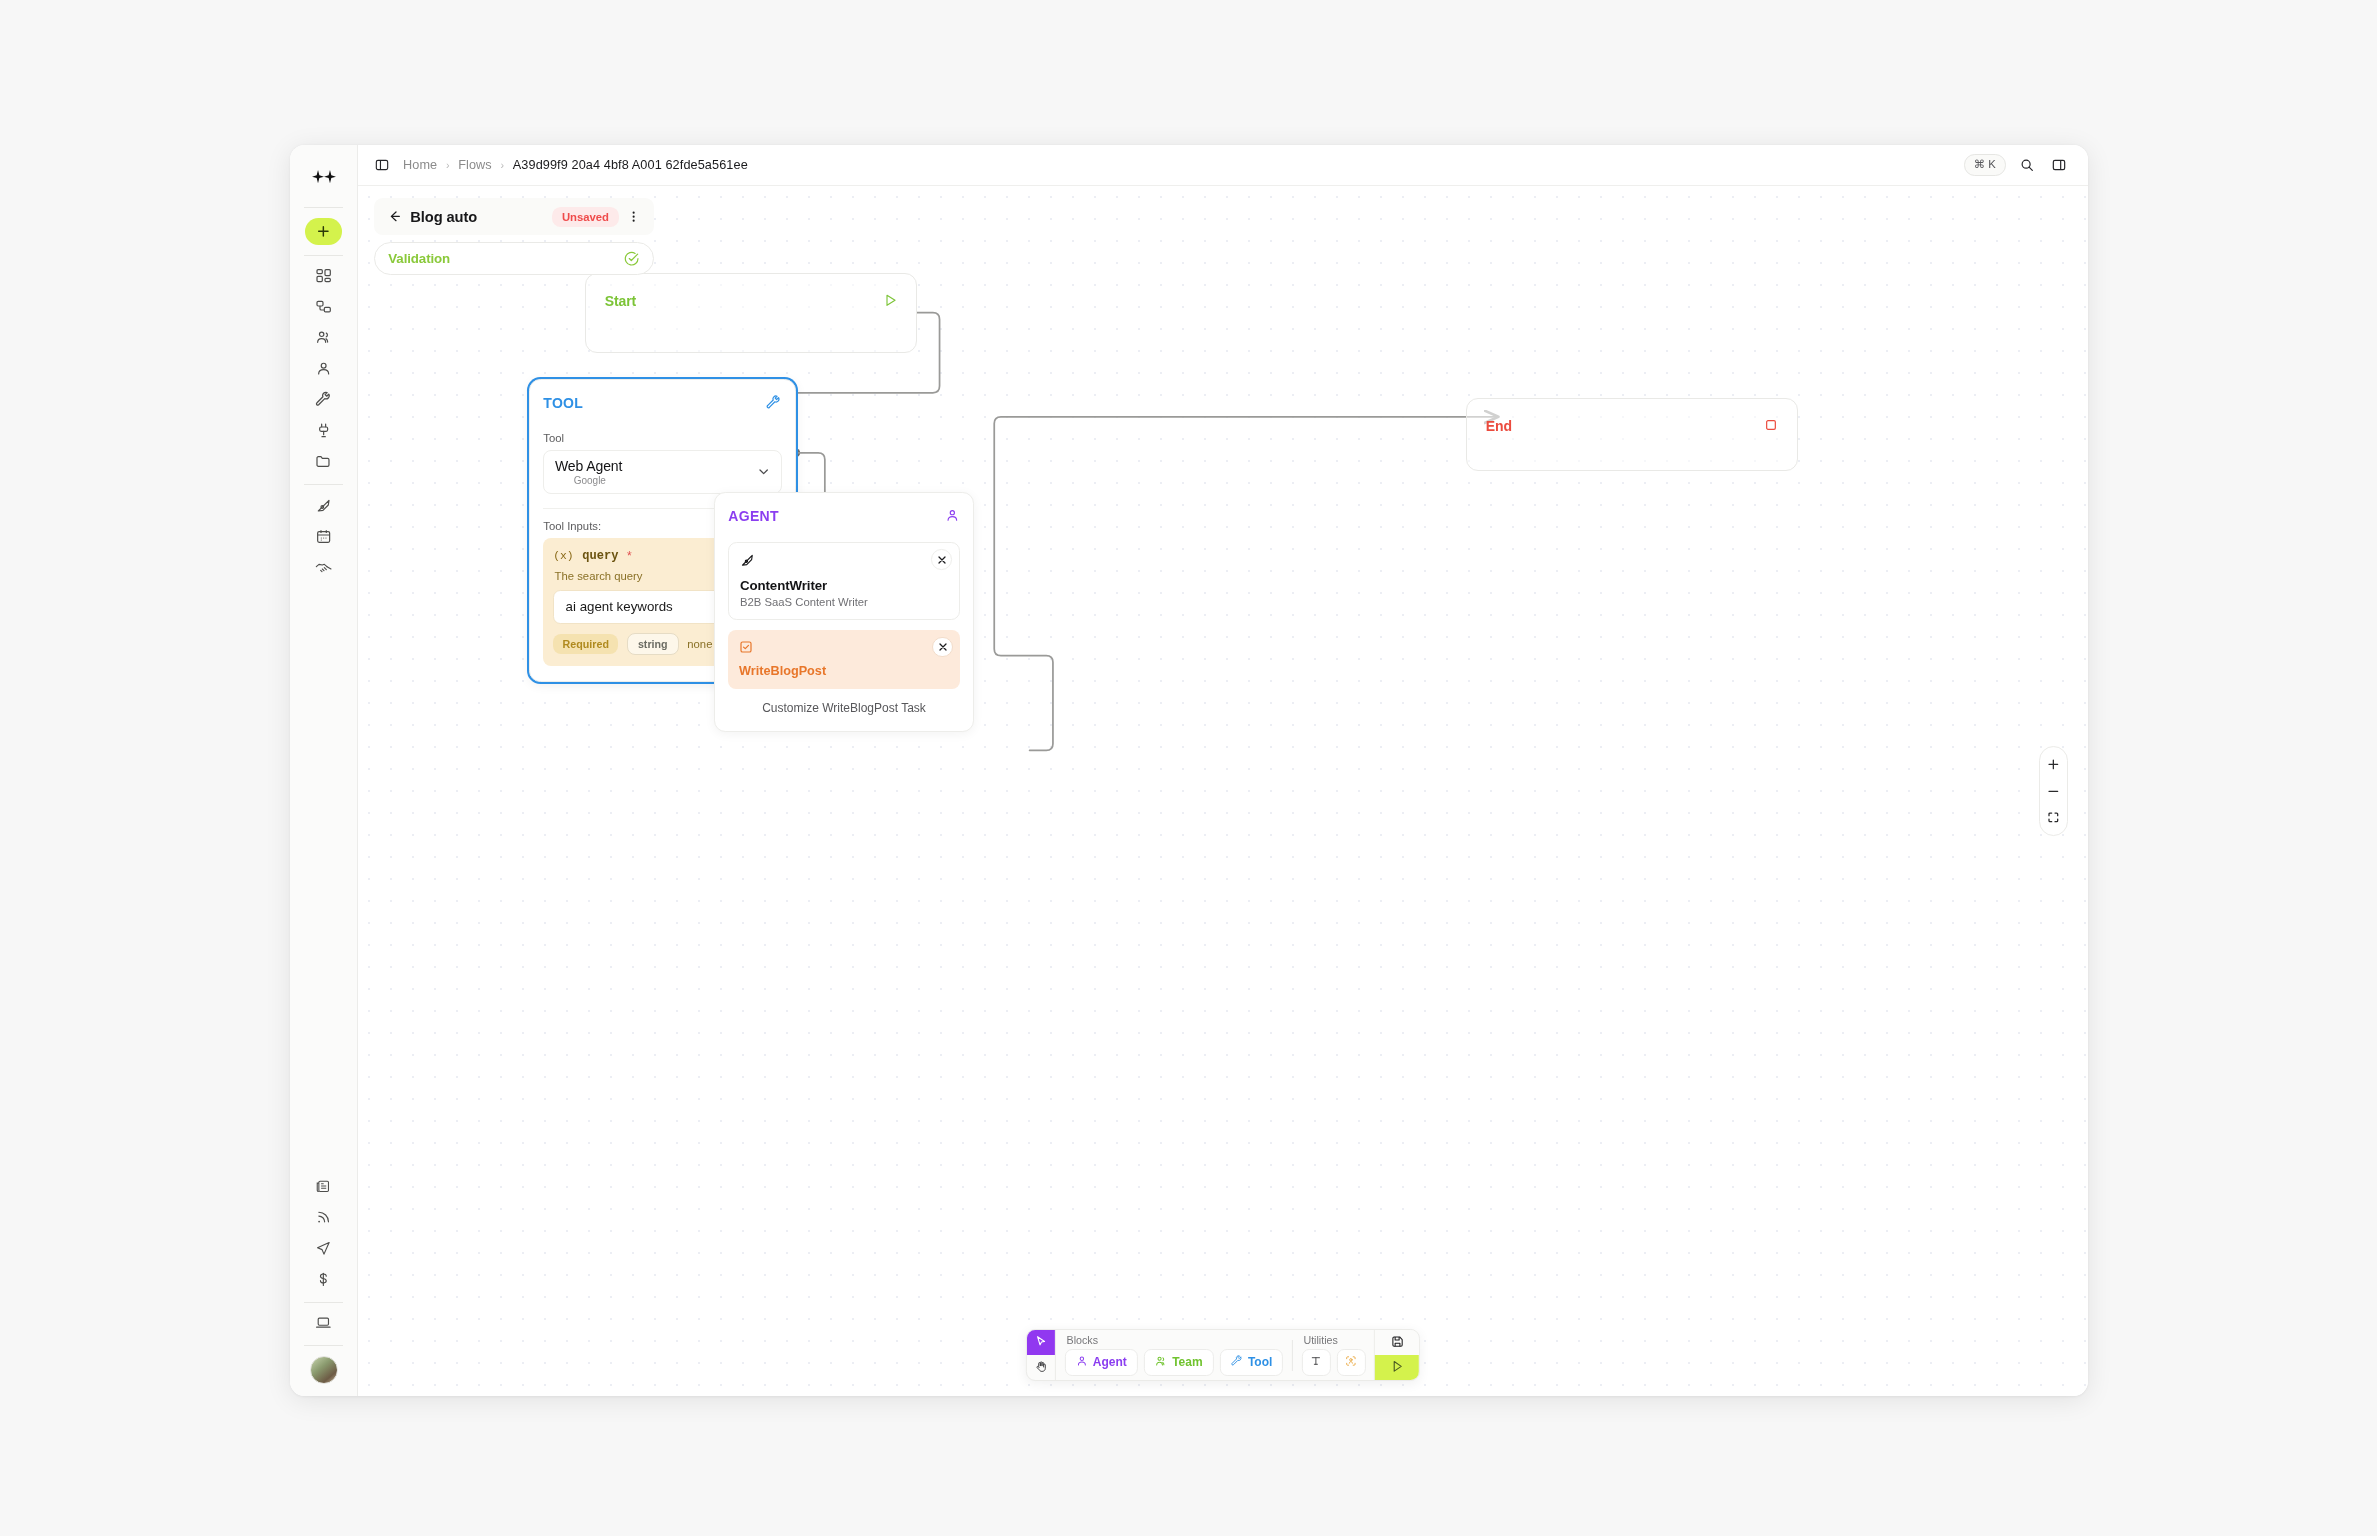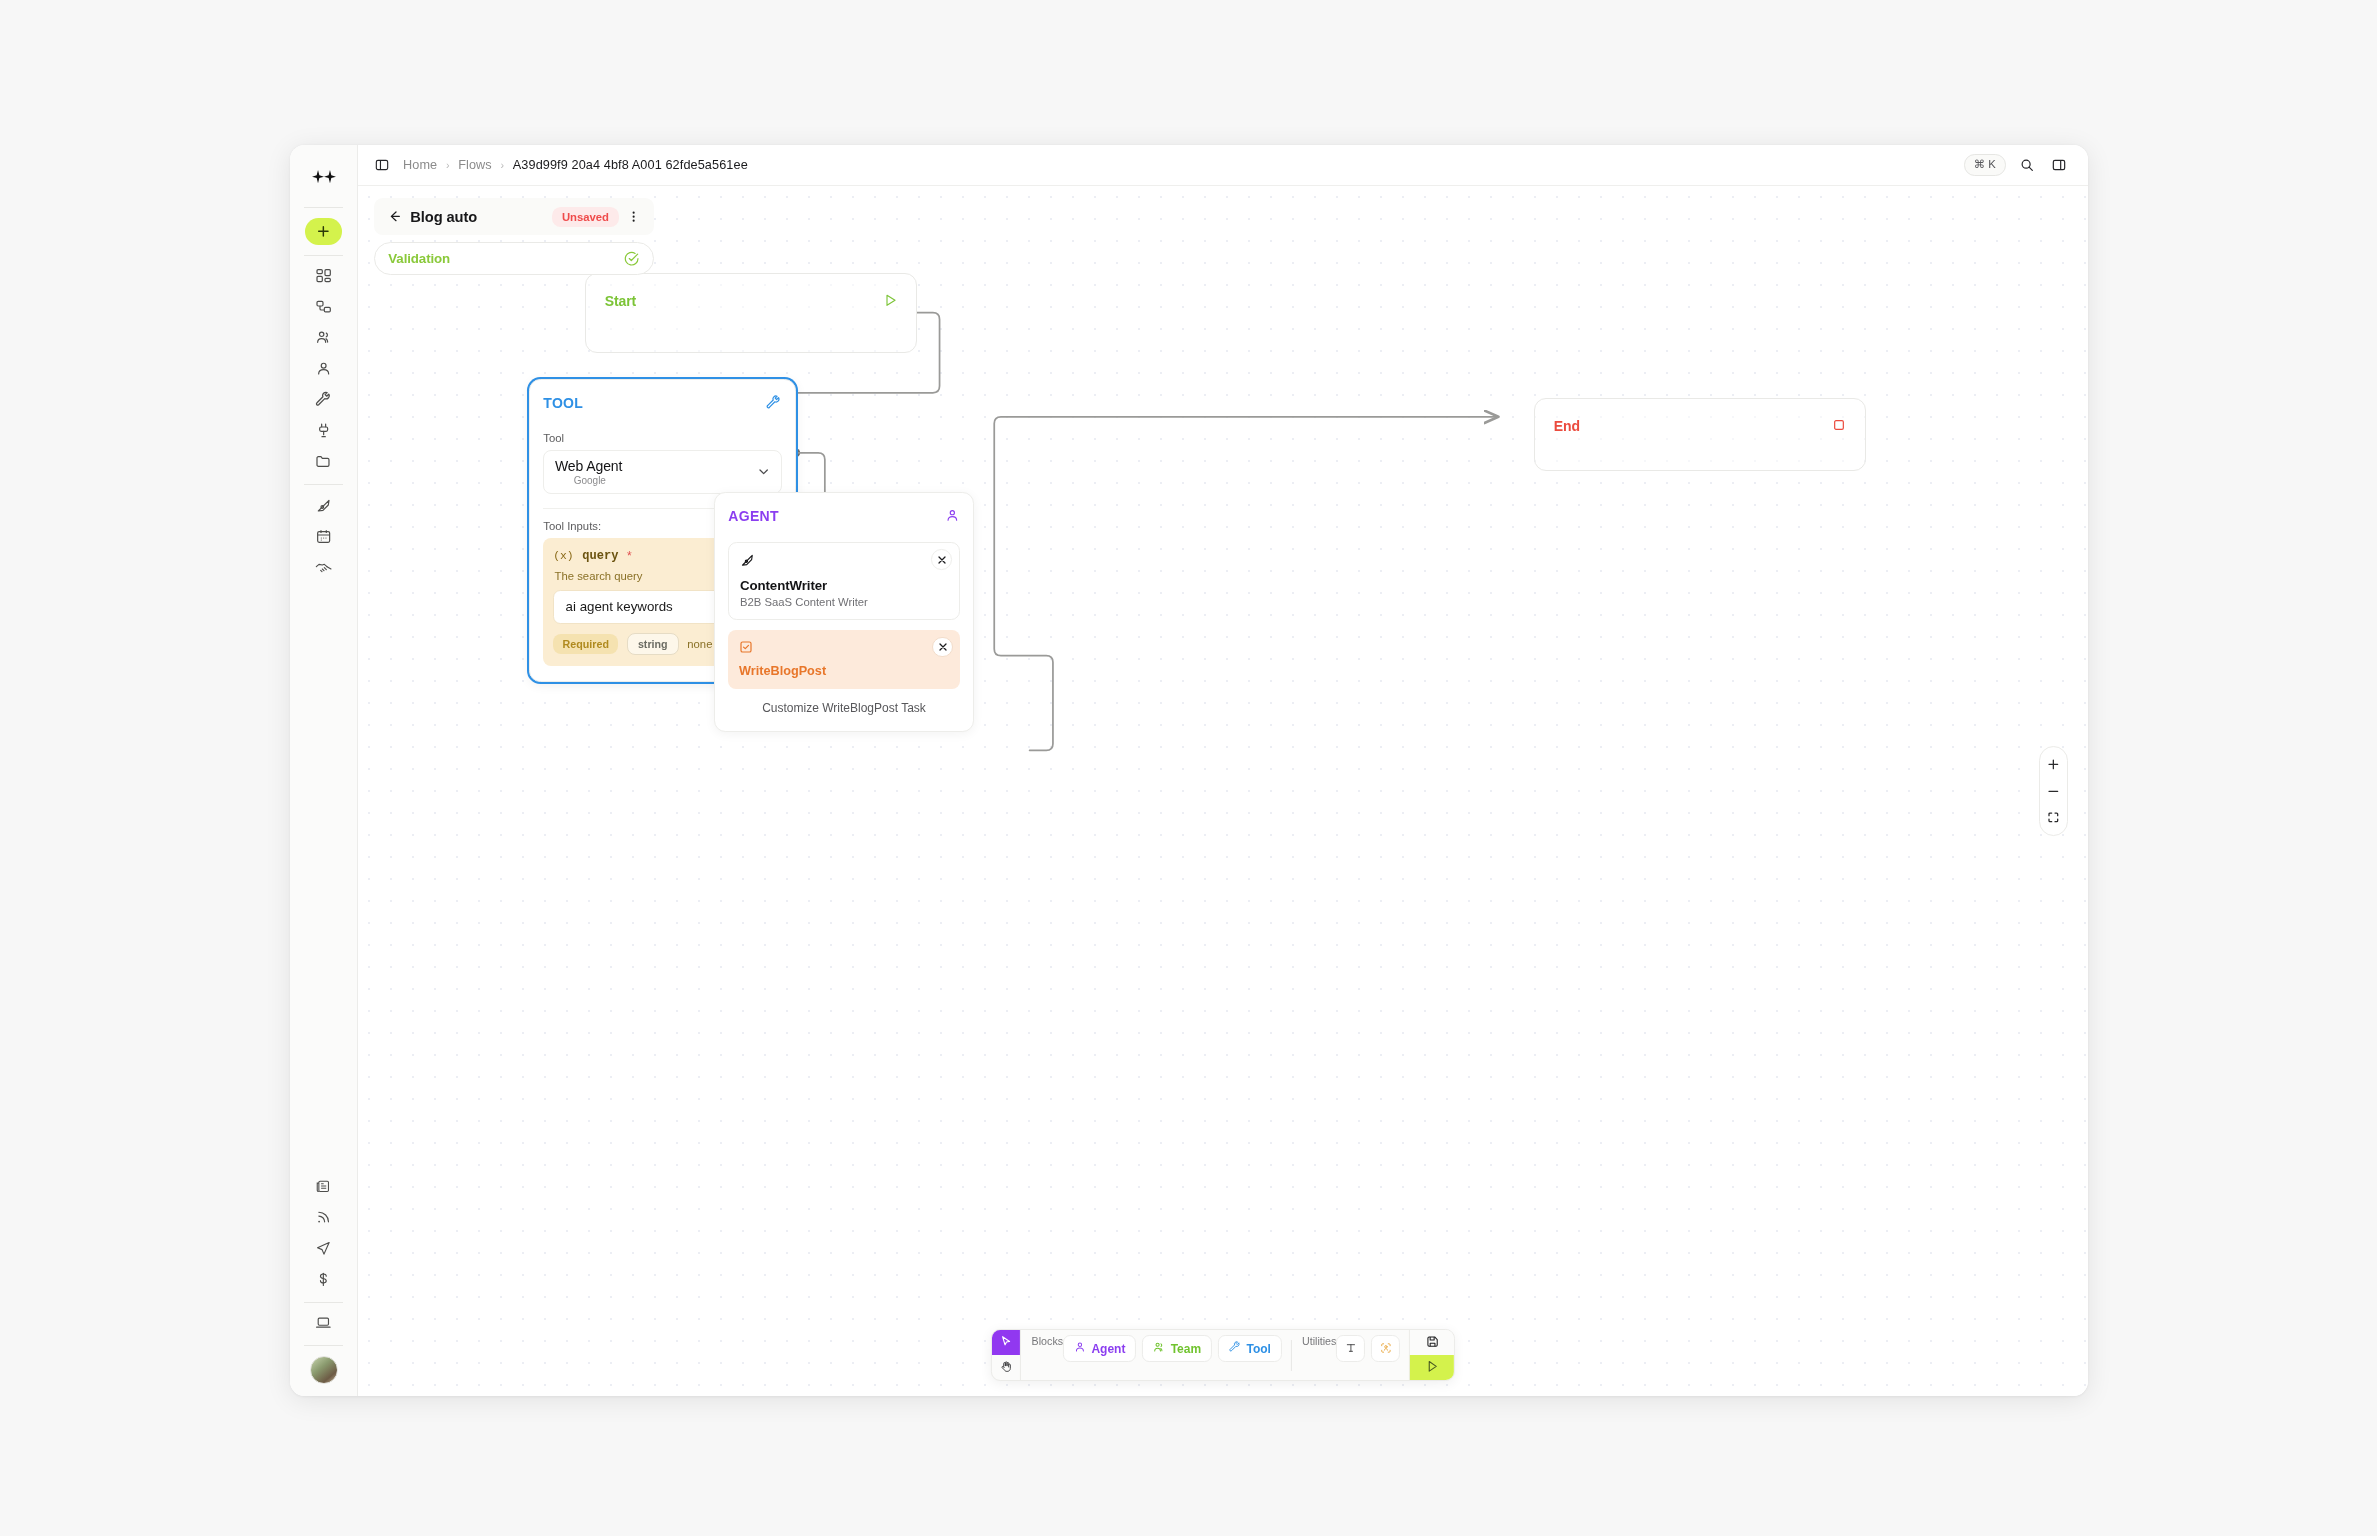--- a/index.html
+++ b/index.html
@@ -136,21 +136,21 @@
   .simple-node {
     border: 0.7px solid #e9e9e6; border-radius: 12px;
     background: rgba(255,255,255,0.55);
     display: flex; align-items: flex-start; justify-content: space-between;
     padding: 18.7px 18.7px;
     cursor: grab;
   }
   .simple-node .label { font-size: 14px; font-weight: 700; letter-spacing: -0.1px; }
   #node-start { left: 227px; top: 87px; width: 332px; height: 80px; }
   #node-start .label { color: #7cc437; }
-  #node-end { left: 1176px; top: 212px; width: 332px; height: 73px; }
+  #node-end { left: 1108px; top: 212px; width: 332px; height: 73px; }
   #node-end .label { color: #eb4b3e; }
 
   
   #node-tool {
     left: 171px; top: 193px; width: 267px;
     background: #ffffff;
     border: 0.7px solid #eeeeeb;
     border-radius: 11.3px;
     box-shadow: 0 0 0 2px #2e90e5, 0 2.7px 12px rgba(0,0,0,0.07);
     padding: 14.7px 13.3px 14.7px 13.3px;
@@ -256,21 +256,21 @@
     display: flex; align-items: stretch;
     box-shadow: 0 2.7px 12px rgba(0,0,0,0.06);
     overflow: hidden;
   }
   #mode-col { width: 29px; display: flex; flex-direction: column; border-right: 0.7px solid #ebebe8; }
   .mode-btn {
     flex: 1 1 50%; display: flex; align-items: center; justify-content: center; cursor: pointer;
     color: #3a3a3c;
   }
   .mode-btn.active { background: #9138f0; color: #ffffff; }
-  .tb-group { display: flex; flex-direction: row; justify-content: center; padding: 4.7px 8.7px 5.3px 8.7px; }
+  .tb-group { display: flex; flex-direction: column; justify-content: center; padding: 4.7px 8.7px 5.3px 8.7px; }
   .tb-group-label { font-size: 10.7px; color: #77777a; margin: 0 0 2.7px 2px; }
   .tb-row { display: flex; gap: 6px; }
   .tb-chip {
     height: 27px; padding: 0 10px; border-radius: 7.3px;
     border: 0.7px solid #ececea; background: #ffffff;
     display: flex; align-items: center; gap: 5.3px;
     font-size: 12px; font-weight: 700; cursor: pointer;
   }
   .tb-chip.agent { color: #8b3ef0; }
   .tb-chip.team  { color: #70c32e; }

